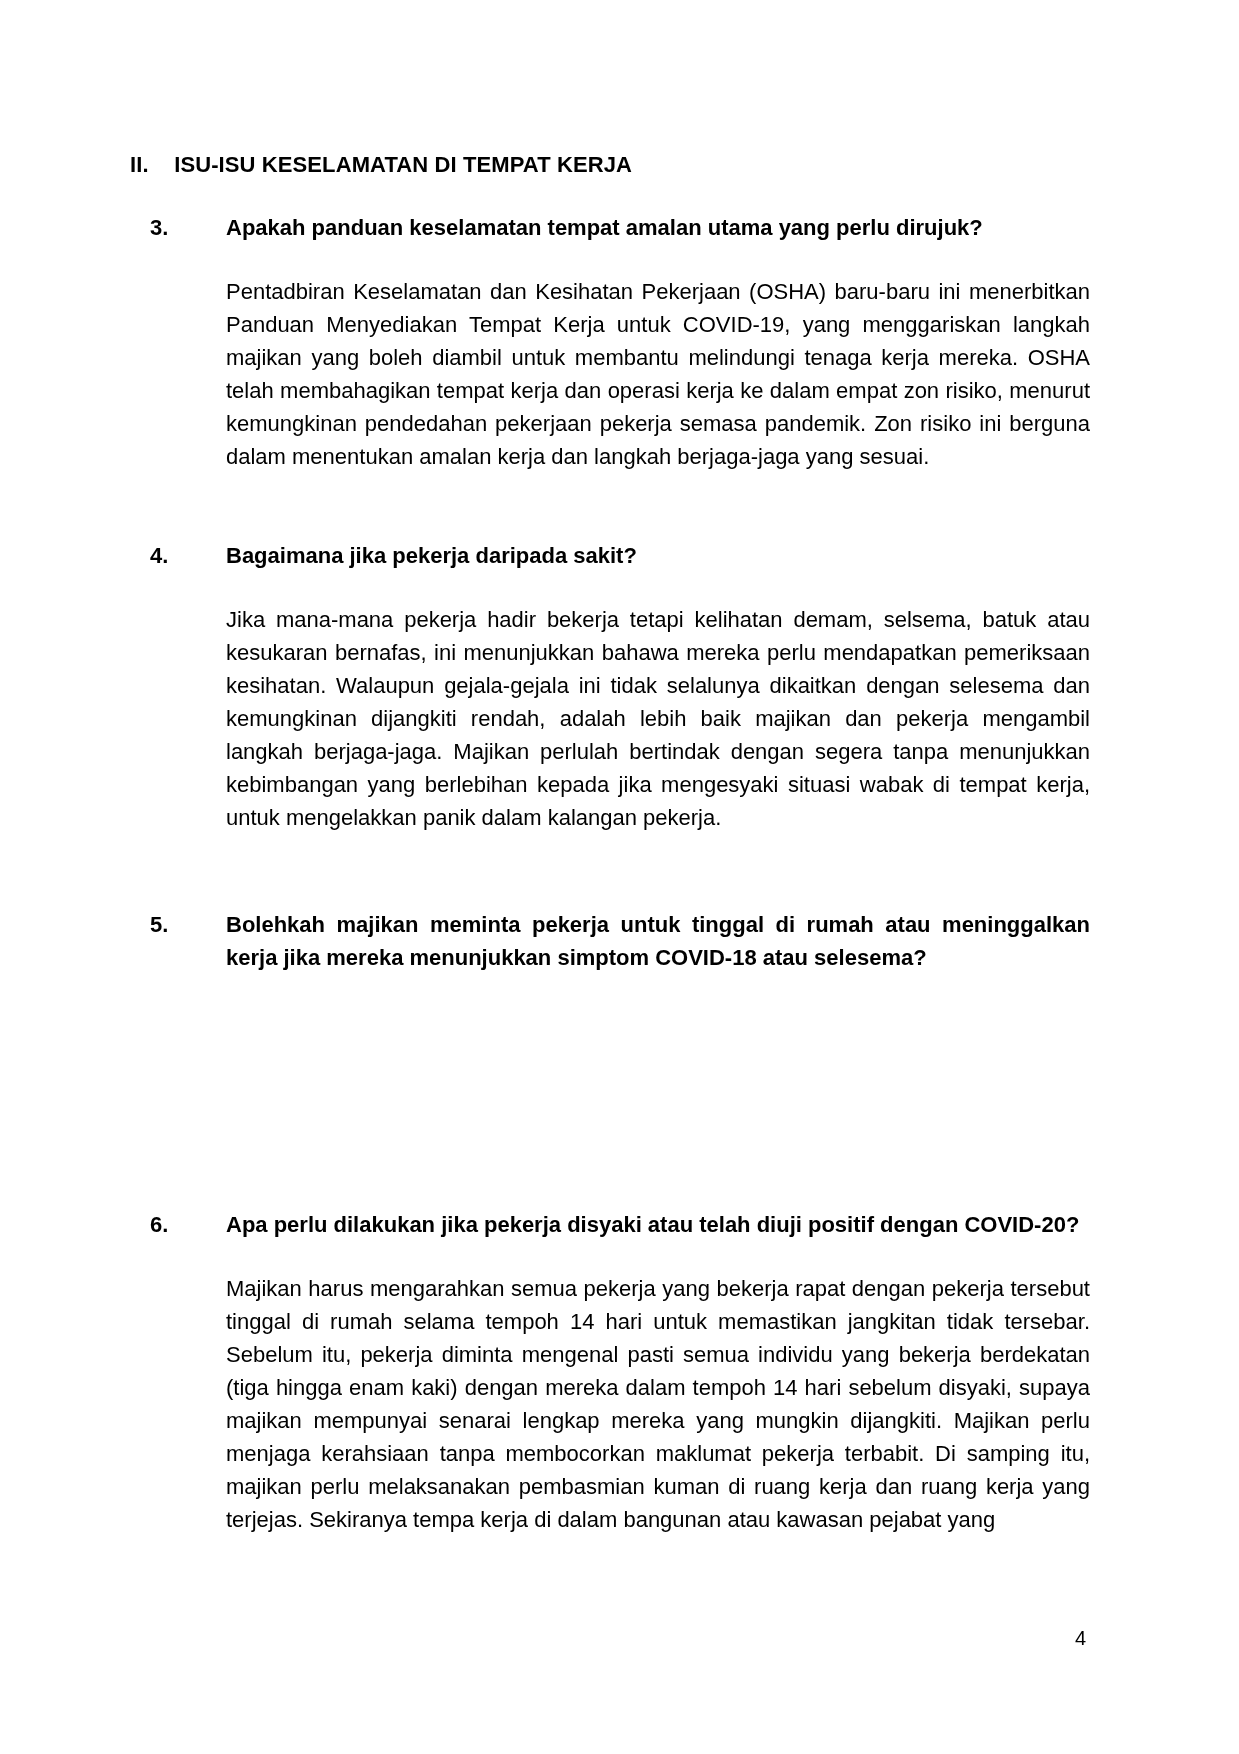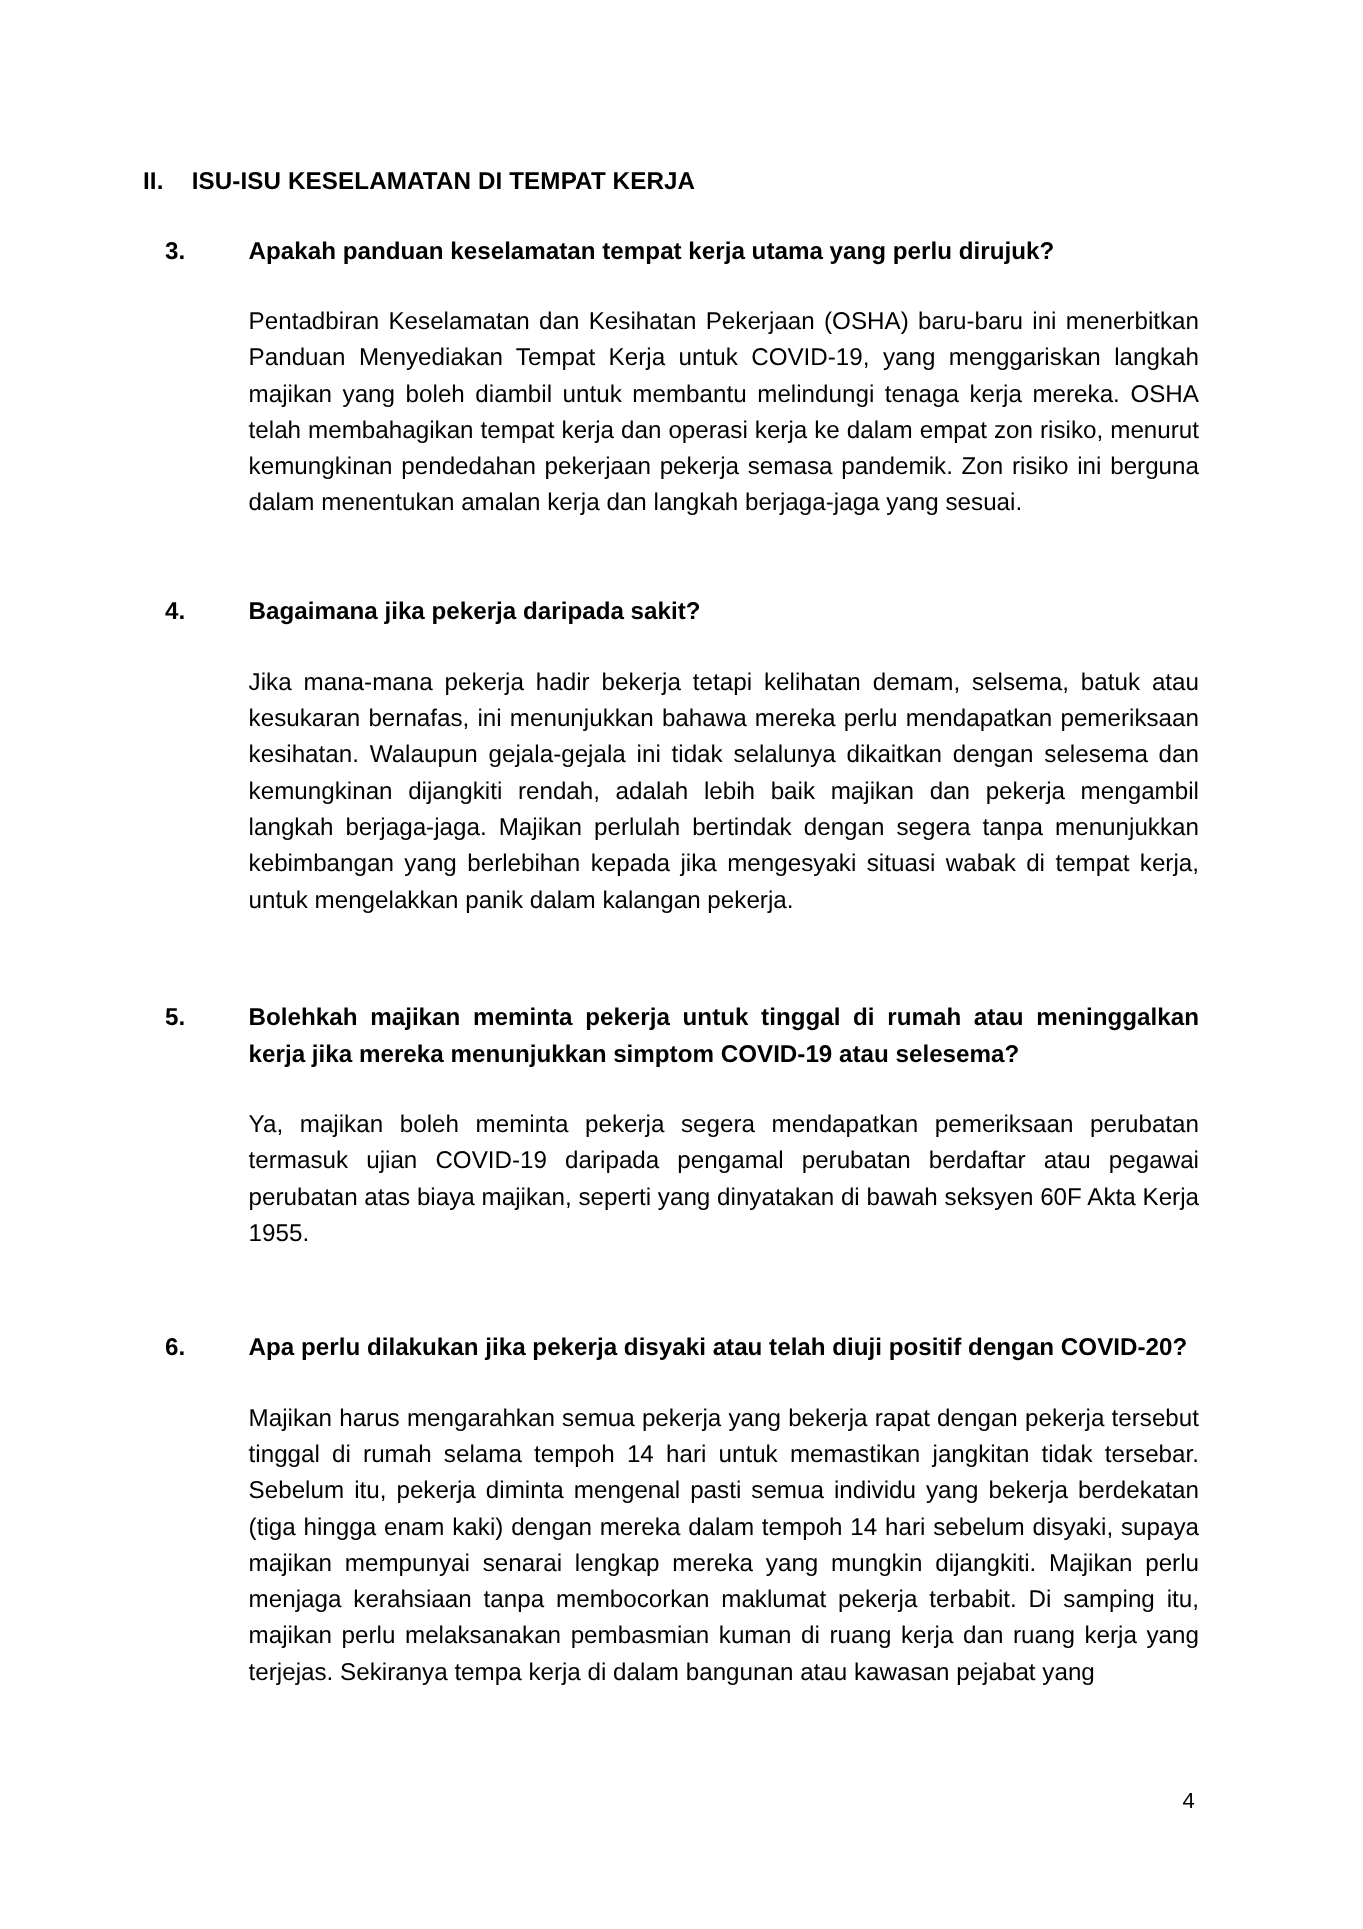--- a/index.html
+++ b/index.html
@@ -29,39 +29,38 @@
 <div class="page">
 
   <h2 class="section-heading">
     <span class="roman">II.</span>
     <span>ISU-ISU KESELAMATAN DI TEMPAT KERJA</span>
   </h2>
 
   <div class="qa" style="top:211px;">
     <p class="question">
       <span class="q-num">3.</span>
-      <span class="q-text">Apakah panduan keselamatan tempat kerja utama yang perlu dirujuk?</span>
+      <span class="q-text">Apakah panduan keselamatan tempat amalan utama yang perlu dirujuk?</span>
     </p>
     <p class="answer">Pentadbiran Keselamatan dan Kesihatan Pekerjaan (OSHA) baru-baru ini menerbitkan Panduan Menyediakan Tempat Kerja untuk COVID-19, yang menggariskan langkah majikan yang boleh diambil untuk membantu melindungi tenaga kerja mereka. OSHA telah membahagikan tempat kerja dan operasi kerja ke dalam empat zon risiko, menurut kemungkinan pendedahan pekerjaan pekerja semasa pandemik. Zon risiko ini berguna dalam menentukan amalan kerja dan langkah berjaga-jaga yang sesuai.</p>
   </div>
 
   <div class="qa" style="top:539px;">
     <p class="question">
       <span class="q-num">4.</span>
       <span class="q-text">Bagaimana jika pekerja daripada sakit?</span>
     </p>
     <p class="answer">Jika mana-mana pekerja hadir bekerja tetapi kelihatan demam, selsema, batuk atau kesukaran bernafas, ini menunjukkan bahawa mereka perlu mendapatkan pemeriksaan kesihatan. Walaupun gejala-gejala ini tidak selalunya dikaitkan dengan selesema dan kemungkinan dijangkiti rendah, adalah lebih baik majikan dan pekerja mengambil langkah berjaga-jaga. Majikan perlulah bertindak dengan segera tanpa menunjukkan kebimbangan yang berlebihan kepada jika mengesyaki situasi wabak di tempat kerja, untuk mengelakkan panik dalam kalangan pekerja.</p>
   </div>
 
   <div class="qa" style="top:908px;">
     <p class="question">
       <span class="q-num">5.</span>
-      <span class="q-text">Bolehkah majikan meminta pekerja untuk tinggal di rumah atau meninggalkan kerja jika mereka menunjukkan simptom COVID-19 atau selesema?</span>
+      <span class="q-text">Bolehkah majikan meminta pekerja untuk tinggal di rumah atau meninggalkan kerja jika mereka menunjukkan simptom COVID-18 atau selesema?</span>
     </p>
-    <p class="answer">Ya, majikan boleh meminta pekerja segera mendapatkan pemeriksaan perubatan termasuk ujian COVID-19 daripada pengamal perubatan berdaftar atau pegawai perubatan atas biaya majikan, seperti yang dinyatakan di bawah seksyen 60F Akta Kerja 1955.</p>
   </div>
 
   <div class="qa" style="top:1208px;">
     <p class="question">
       <span class="q-num">6.</span>
       <span class="q-text">Apa perlu dilakukan jika pekerja disyaki atau telah diuji positif dengan COVID-20?</span>
     </p>
     <p class="answer">Majikan harus mengarahkan semua pekerja yang bekerja rapat dengan pekerja tersebut tinggal di rumah selama tempoh 14 hari untuk memastikan jangkitan tidak tersebar. Sebelum itu, pekerja diminta mengenal pasti semua individu yang bekerja berdekatan (tiga hingga enam kaki) dengan mereka dalam tempoh 14 hari sebelum disyaki, supaya majikan mempunyai senarai lengkap mereka yang mungkin dijangkiti.  Majikan perlu menjaga kerahsiaan tanpa membocorkan maklumat pekerja terbabit. Di samping itu, majikan perlu melaksanakan pembasmian kuman di ruang kerja dan ruang kerja yang terjejas. Sekiranya tempa kerja di dalam bangunan atau kawasan pejabat yang</p>
   </div>
 

